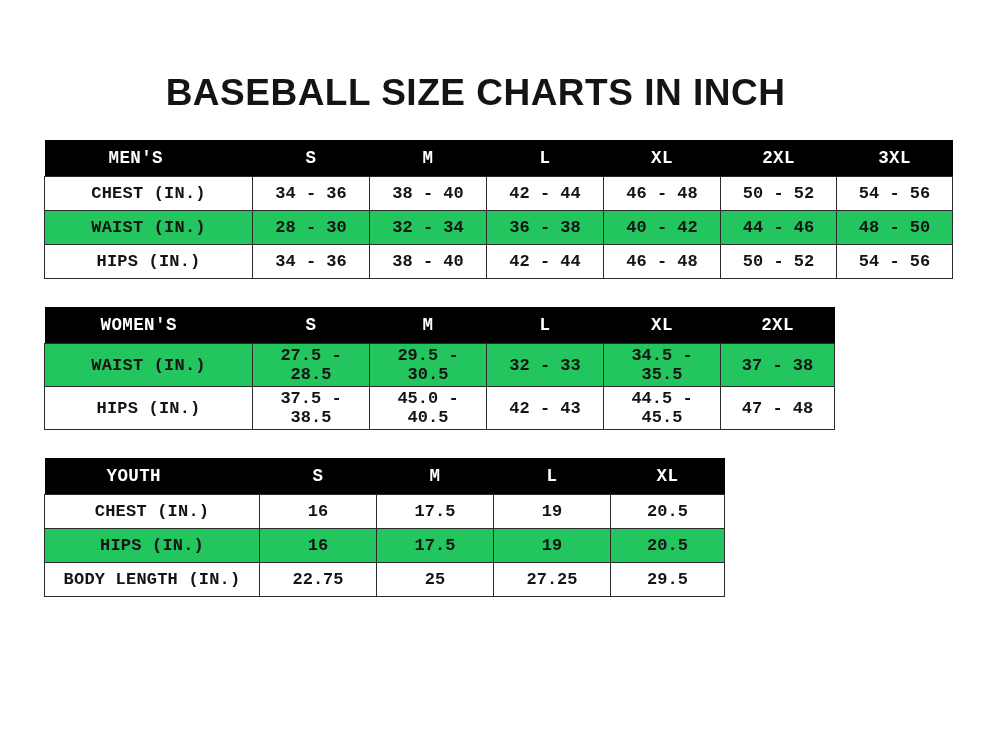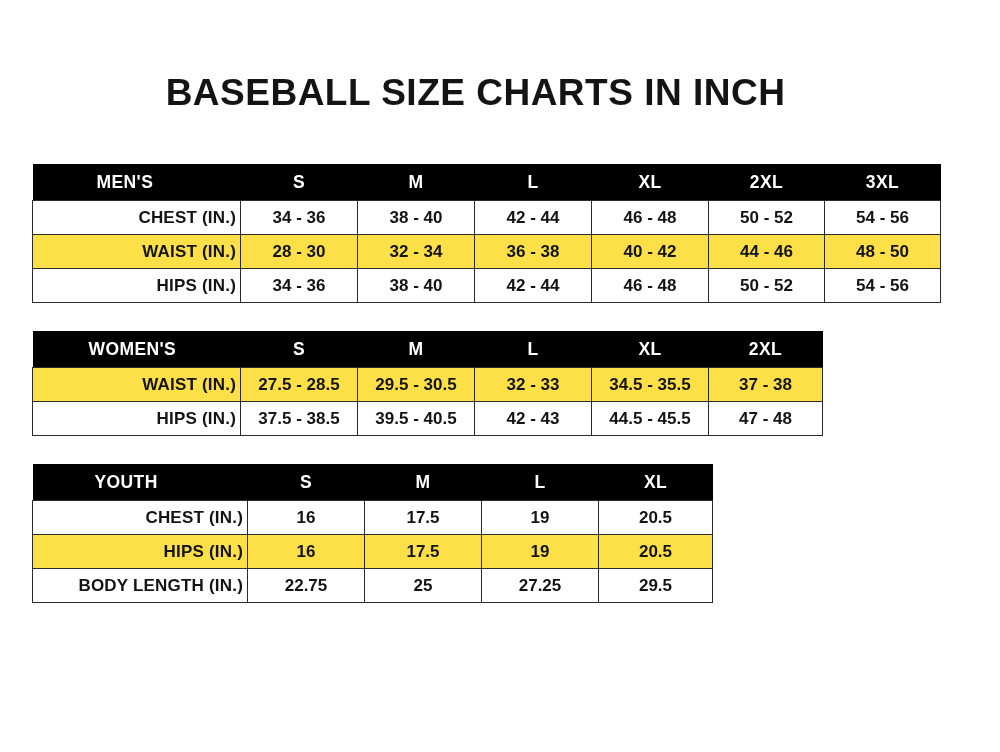--- a/index.html
+++ b/index.html
@@ -24,22 +24,23 @@
     text-align: center;
     font-size: 37px;
     font-weight: bold;
     letter-spacing: 0.5px;
     color: #141414;
     margin: 0;
     padding-top: 72px;
     font-family: "Liberation Sans", sans-serif;
   }
   .tables {
-    padding: 0 32px;
-    margin-top: 50px;
+    padding: 0 44px;
+    margin-top: 26px;
+    font-family: Liberation Mono, monospace;
   }
   table {
     border-collapse: collapse;
     table-layout: fixed;
     font-size: 17px;
     font-weight: bold;
     color: #141414;
   }
   table.men { width: 908px; }
   table.women { width: 790px; }
@@ -64,24 +65,24 @@
   table.youth thead th.rowlabel { padding-left: 62px; }
 
   tbody td {
     height: 29px;
     text-align: center;
     border: 1px solid #2b2b2b;
     padding: 2px 4px;
     background: #ffffff;
   }
   tbody tr.alt td {
-    background: #fde047;
+    background: #22c55e;
   }
   tbody td.rowlabel {
-    text-align: right;
+    text-align: center;
     font-weight: bold;
     letter-spacing: 0.2px;
   }
   .spacer-sm { height: 28px; }
   .spacer-md { height: 28px; }
 </style>
 </head>
 <body>
 
 <div class="page">
@@ -168,21 +169,21 @@
           <td class="rowlabel">WAIST (IN.)</td>
           <td>27.5 - 28.5</td>
           <td>29.5 - 30.5</td>
           <td>32 - 33</td>
           <td>34.5 - 35.5</td>
           <td>37 - 38</td>
         </tr>
         <tr>
           <td class="rowlabel">HIPS (IN.)</td>
           <td>37.5 - 38.5</td>
-          <td>39.5 - 40.5</td>
+          <td>45.0 - 40.5</td>
           <td>42 - 43</td>
           <td>44.5 - 45.5</td>
           <td>47 - 48</td>
         </tr>
       </tbody>
     </table>
 
     <div class="spacer-md"></div>
 
     <table class="youth">

